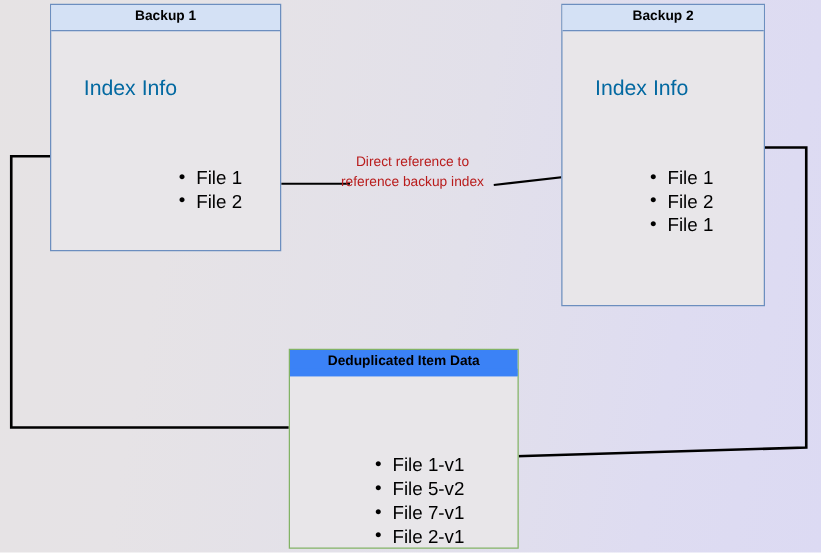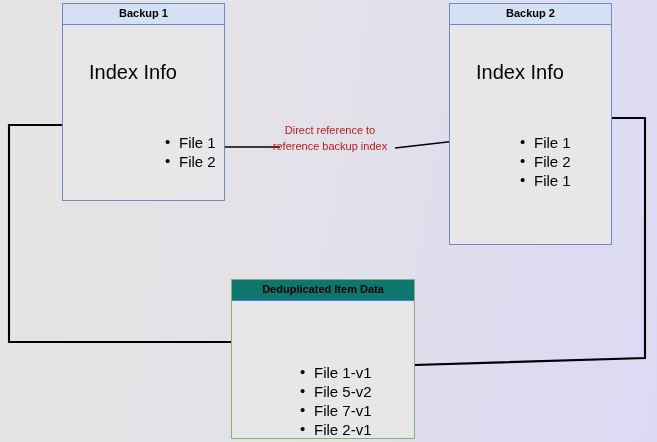--- a/index.html
+++ b/index.html
@@ -38,31 +38,31 @@
   .node-header {
     box-sizing: border-box;
     height: 21px;
     line-height: 19px;
     text-align: center;
     font-size: 11px;
     font-weight: bold;
     color: #000000;
   }
   .blue  > .node-header { background: #d4e1f5; border-bottom: 1px solid #6c8ebf; }
-  .green > .node-header { background: #0f766e; border-bottom: 1px solid #3b82f6; }
+  .green > .node-header { background: #3b82f6; border-bottom: 6px solid #3b82f6; }
 
   .node-body {
     position: relative;
     height: calc(100% - 21px);
   }
 
   .body-title {
     position: absolute;
-    font-size: 20px;
-    color: #000000;
+    font-size: 17px;
+    color: #0369a1;
     white-space: nowrap;
   }
 
   ul.file-list {
     position: absolute;
     margin: 16px;
     padding: 0 0 0 16px;
     list-style: none;
   }
   ul.file-list li {
@@ -117,21 +117,21 @@
     <g>
       <path d="M 92 125 L 9 125 L 9 342 L 268 342" stroke="#000000" stroke-width="2.1" fill="none" stroke-linejoin="miter" marker-end="url(#arrow-right)"></path>
     </g>
 
      right rail ---&gt; Dedup "File 1-v2" --&gt;
     <g>
       <path d="M 578 118 L 645 118 L 645 358 L 381 366" stroke="#000000" stroke-width="2.1" fill="none" stroke-linejoin="miter" marker-end="url(#arrow-left)"></path>
     </g>
   </svg>
 
-  <div class="node blue" style="left:62px; top:3px; width:163px; height:198px;">
+  <div class="node blue" style="left:40px; top:3px; width:185px; height:198px;">
     <div class="node-header">Backup 1</div>
     <div class="node-body">
       <div class="body-title" style="left:26px; top:36px;">Index Info</div>
       <ul class="file-list" style="left:84px; top:92px;">
         <li>File 1</li>
         <li>File 2</li>
       </ul>
     </div>
   </div>
 

